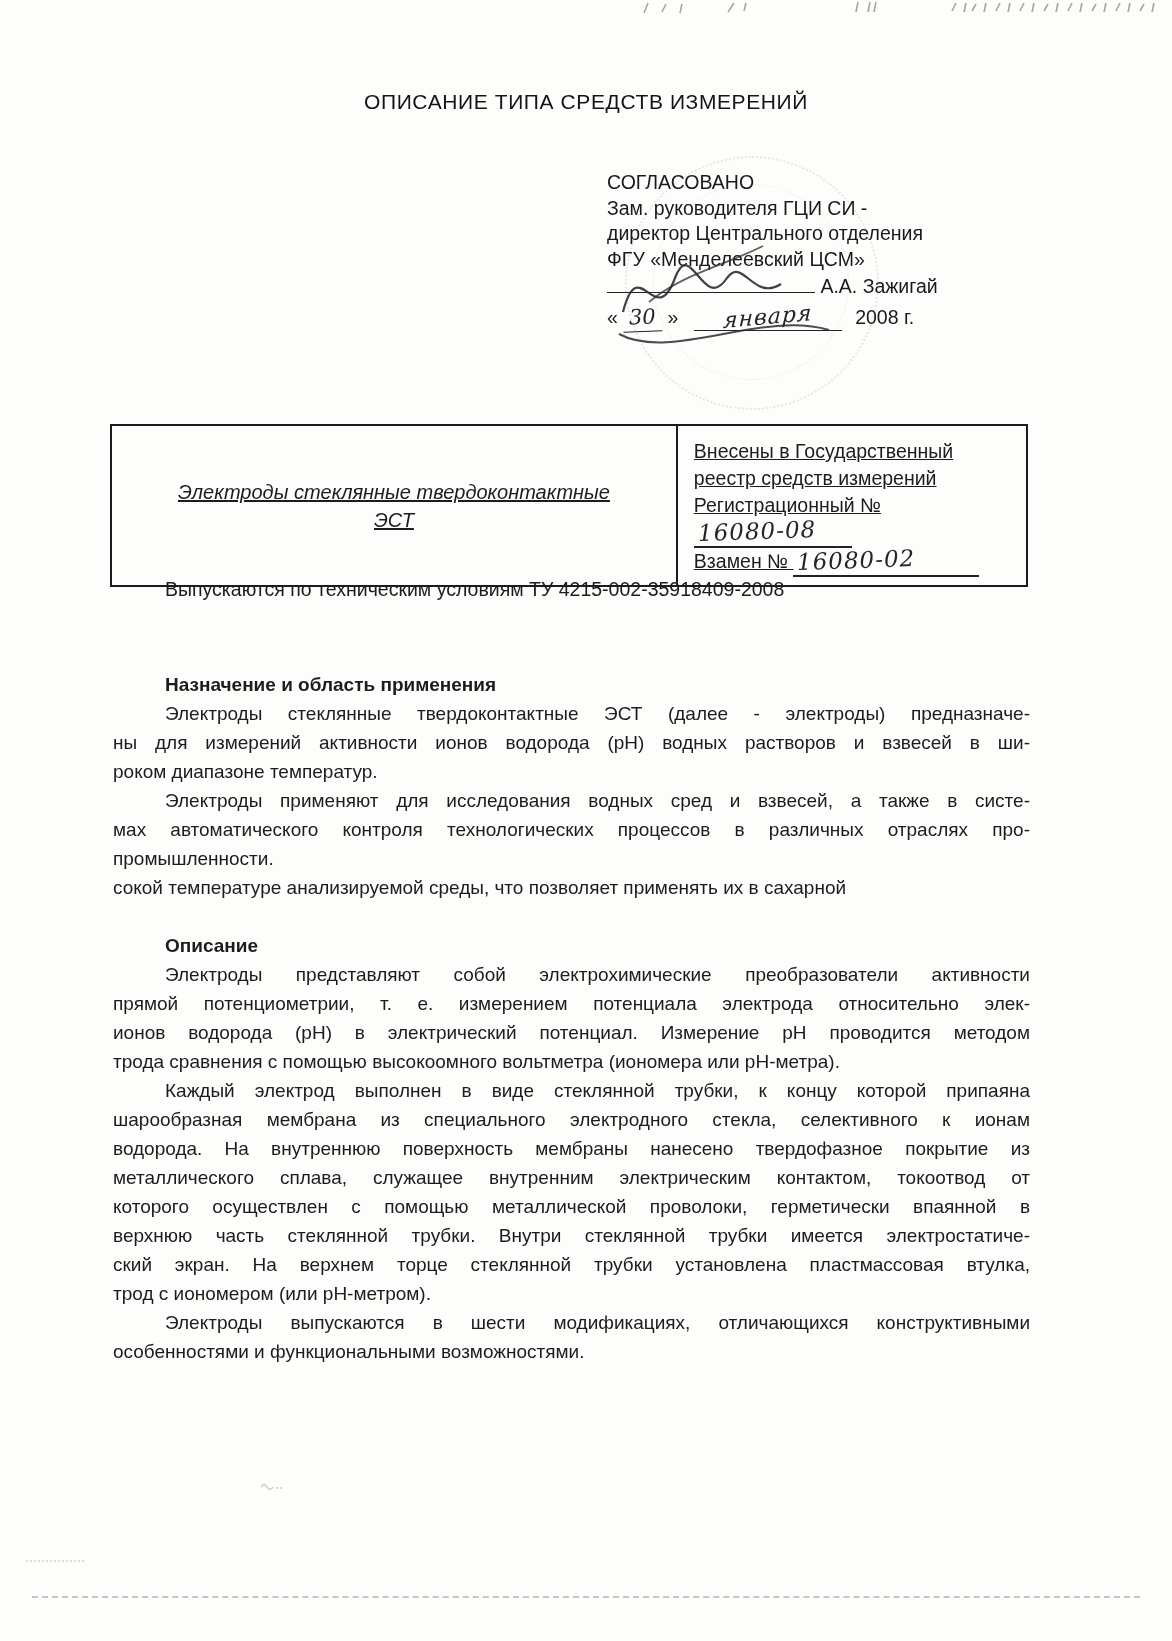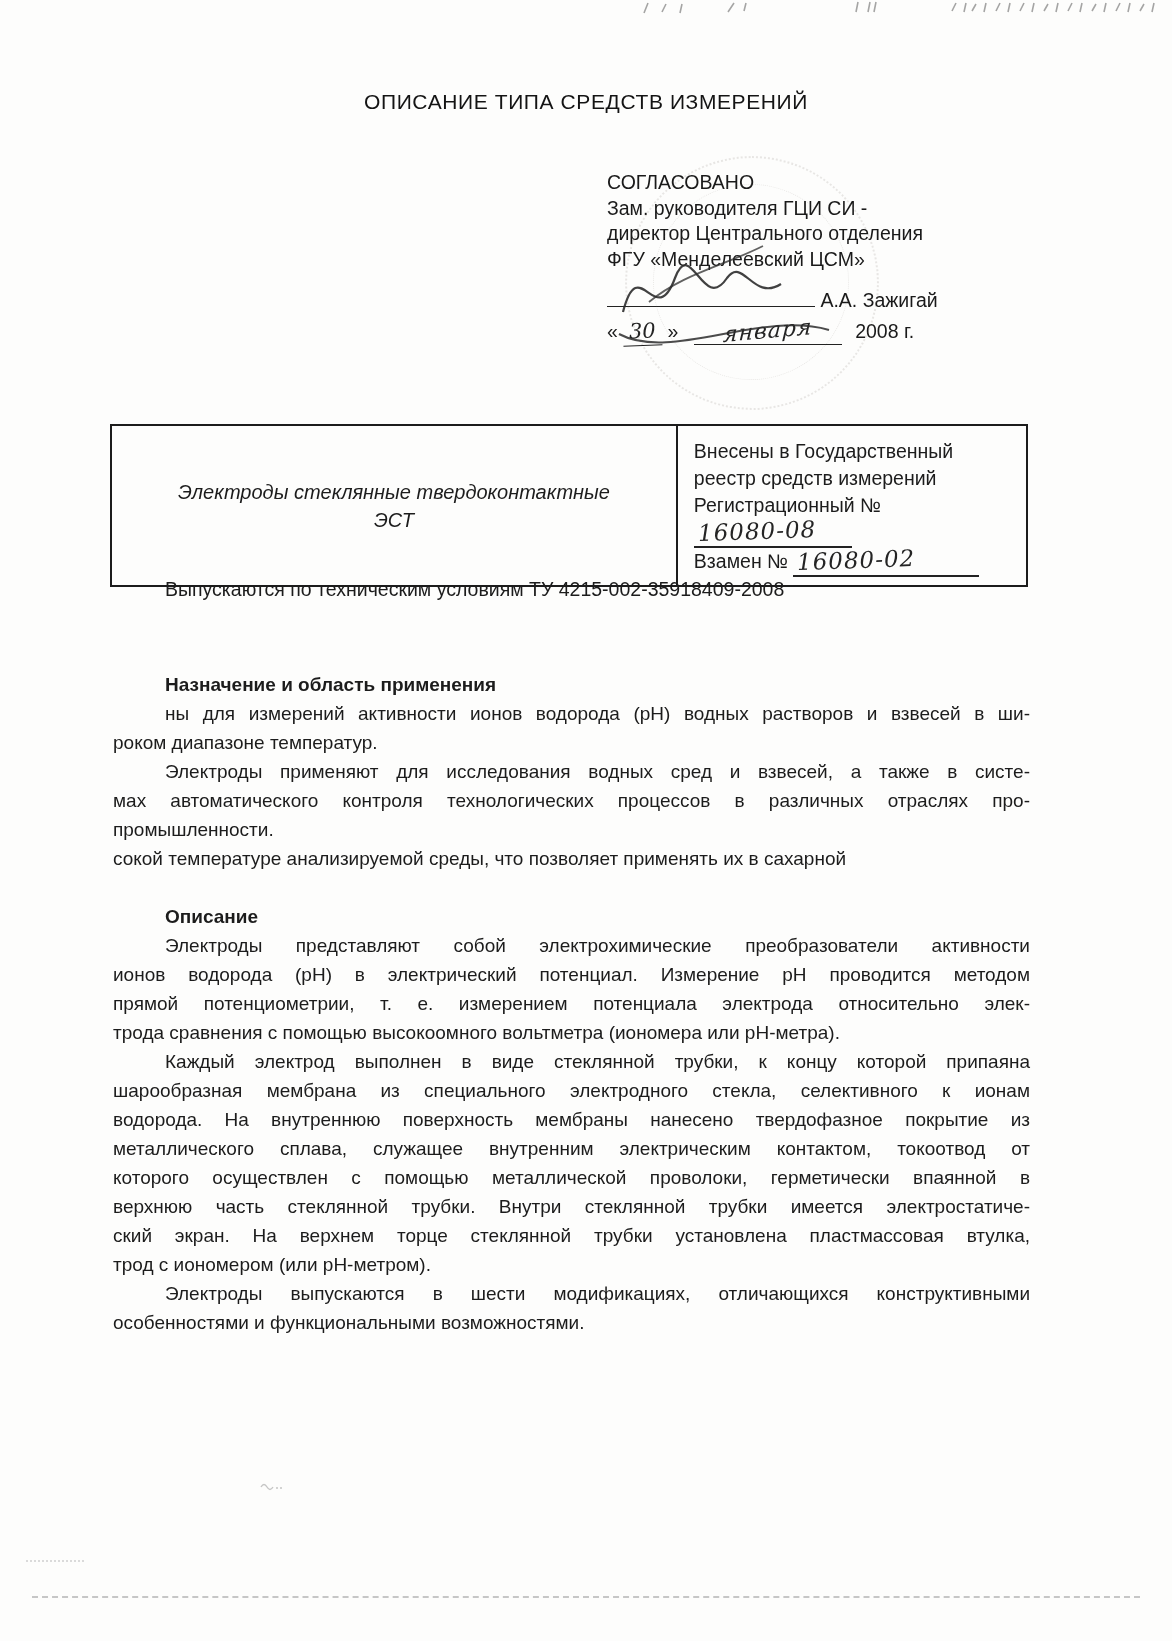--- a/index.html
+++ b/index.html
@@ -35,36 +35,36 @@
   .appr-line { white-space:nowrap; }
   .stamp {
     position:absolute; left:18px; top:-14px; width:250px; height:250px;
     border:2px dotted rgba(125,118,110,.30); border-radius:50%; opacity:.55;
     pointer-events:none;
   }
   .stamp-inner {
     position:absolute; left:26px; top:26px; width:194px; height:194px;
     border:1.5px dotted rgba(125,118,110,.28); border-radius:50%;
   }
-  .sig-row { margin-top:16px; white-space:nowrap; }
+  .sig-row { margin-top:2px; white-space:nowrap; }
   .sig-line { display:inline-block; width:208px; border-bottom:1.6px solid #222; height:18px; vertical-align:baseline; }
   .date-row { margin-top:4px; white-space:nowrap; }
   .hw { font-family:"DejaVu Serif", serif; font-style:italic; color:#242424; }
   .day-wrap { display:inline-block; border-bottom:1.6px solid #222; padding:0 6px; transform:rotate(-2deg); }
   .day-wrap .hw { font-size:21px; }
   .month-line { display:inline-block; border-bottom:1.6px solid #222; min-width:148px; text-align:center; margin:0 8px 0 10px; }
   .month-line .hw { font-size:22px; display:inline-block; transform:rotate(-5deg) skewX(-8deg); letter-spacing:1px; }
   .signature-svg { position:absolute; left:6px; top:46px; pointer-events:none; }
 
   
   .registry {
     position:absolute; top:424px; left:110px; width:918px;
     border-collapse:collapse; table-layout:fixed;
   }
-  .registry td { border:2.5px solid #1c1c1c; height:124px; }
+  .registry td { border:2.5px solid #1c1c1c; height:124px;text-decoration:underline; }
   .cell-left {
     width:58.5%; text-align:center; vertical-align:middle;
     font-style:italic; font-size:20px; line-height:28px; padding:16px 14px;
   }
   .cell-right { vertical-align:top; padding:12px 12px 8px 16px; font-size:19.5px; line-height:27px; }
   .hw-underline { display:inline-block; border-bottom:2px solid #222; vertical-align:baseline; padding:0 4px; }
   .hw-underline .hw { font-size:23px; display:inline-block; transform:rotate(-2deg); letter-spacing:1px; line-height:22px; }
   .u-reg { min-width:150px; }
   .u-replace { min-width:178px; }
 
@@ -138,34 +138,35 @@
       </td>
     </tr>
   </tbody>
     </table>
 
   <div class="tu-line">Выпускаются по техническим условиям ТУ 4215-002-35918409-2008</div>
 
   <div class="content">
     <h2 class="first">Назначение и область применения</h2>
     <div class="para">
+        <div class="line">Электроды стеклянные твердоконтактные ЭСТ (далее - электроды) предназначе-</div>
         <div class="line">ны для измерений активности ионов водорода (рН) водных растворов и взвесей в ши-</div>
         <div class="line">роком диапазоне температур.</div>
       </div>
     <div class="para">
         <div class="line">Электроды применяют для исследования водных сред и взвесей, а также в систе-</div>
         <div class="line">мах автоматического контроля технологических процессов в различных отраслях про-</div>
         <div class="line">промышленности.</div>
         <div class="line">сокой температуре анализируемой среды, что позволяет применять их в сахарной</div>
       </div>
     <h2>Описание</h2>
     <div class="para">
         <div class="line">Электроды представляют собой электрохимические преобразователи активности</div>
+        <div class="line">прямой потенциометрии, т. е. измерением потенциала электрода относительно элек-</div>
         <div class="line">ионов водорода (рН) в электрический потенциал. Измерение рН проводится методом</div>
-        <div class="line">прямой потенциометрии, т. е. измерением потенциала электрода относительно элек-</div>
         <div class="line">трода сравнения с помощью высокоомного вольтметра (иономера или рН-метра).</div>
       </div>
     <div class="para">
         <div class="line">Каждый электрод выполнен в виде стеклянной трубки, к концу которой припаяна</div>
         <div class="line">шарообразная мембрана из специального электродного стекла, селективного к ионам</div>
         <div class="line">водорода. На внутреннюю поверхность мембраны нанесено твердофазное покрытие из</div>
         <div class="line">металлического сплава, служащее внутренним электрическим контактом, токоотвод от</div>
         <div class="line">которого осуществлен с помощью металлической проволоки, герметически впаянной в</div>
         <div class="line">верхнюю часть стеклянной трубки. Внутри стеклянной трубки имеется электростатиче-</div>
         <div class="line">ский экран. На верхнем торце стеклянной трубки установлена пластмассовая втулка,</div>

